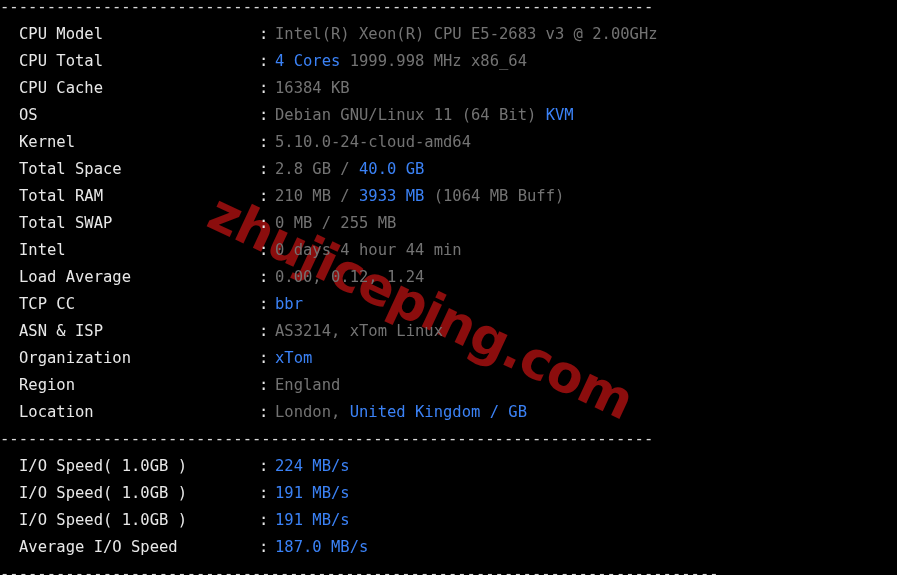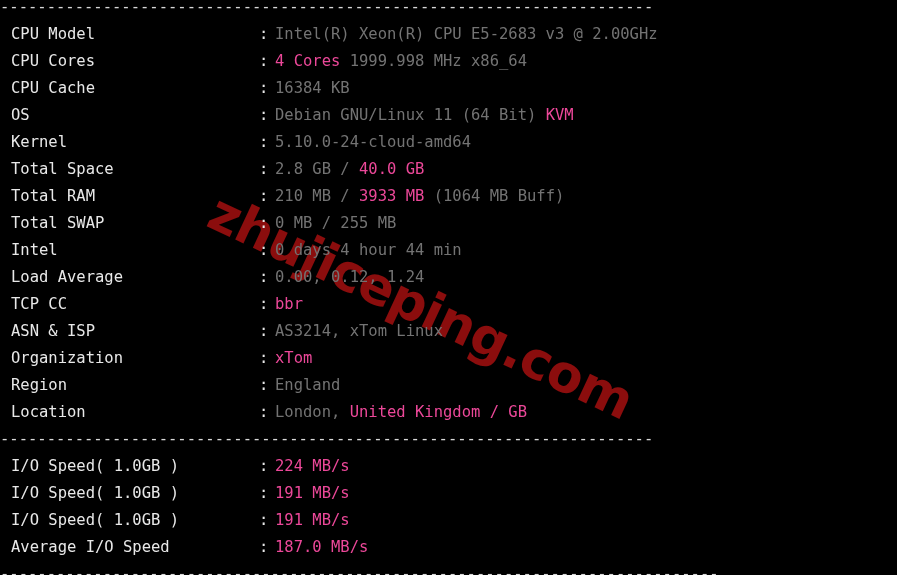--- a/index.html
+++ b/index.html
@@ -52,46 +52,46 @@
   .sep.top    { margin-top: -6px; }
 
   .row {
     height: 27px;
     white-space: pre;
     display: block;
   }
   .lbl {
     display: inline-block;
     width: 259px;
-    padding-left: 11px;
+    padding-left: 19px;
     box-sizing: border-box;
     color: #e8e8e8;
   }
   .colon {
     display: inline-block;
     width: 16px;
     color: #e8e8e8;
   }
   .seg-c { color: #737373; }
-  .seg-y { color: #ec4899; }
+  .seg-y { color: #3b82f6; }
 </style>
 </head>
 <body>
 
 <div id="screen">
 
   <div id="watermark">zhujiceping.com</div>
 
   <div id="content">
 
     <div class="sep top">----------------------------------------------------------------------</div>
 
     <div id="sysinfo">
         <div class="row"><span class="lbl">CPU Model</span><span class="colon">:</span><span><span class="seg-c">Intel(R) Xeon(R) CPU E5-2683 v3 @ 2.00GHz</span></span></div>
-        <div class="row"><span class="lbl">CPU Cores</span><span class="colon">:</span><span><span class="seg-y">4 Cores </span><span class="seg-c">1999.998 MHz x86_64</span></span></div>
+        <div class="row"><span class="lbl">CPU Total</span><span class="colon">:</span><span><span class="seg-y">4 Cores </span><span class="seg-c">1999.998 MHz x86_64</span></span></div>
         <div class="row"><span class="lbl">CPU Cache</span><span class="colon">:</span><span><span class="seg-c">16384 KB</span></span></div>
         <div class="row"><span class="lbl">OS</span><span class="colon">:</span><span><span class="seg-c">Debian GNU/Linux 11 (64 Bit) </span><span class="seg-y">KVM</span></span></div>
         <div class="row"><span class="lbl">Kernel</span><span class="colon">:</span><span><span class="seg-c">5.10.0-24-cloud-amd64</span></span></div>
         <div class="row"><span class="lbl">Total Space</span><span class="colon">:</span><span><span class="seg-c">2.8 GB / </span><span class="seg-y">40.0 GB</span></span></div>
         <div class="row"><span class="lbl">Total RAM</span><span class="colon">:</span><span><span class="seg-c">210 MB / </span><span class="seg-y">3933 MB </span><span class="seg-c">(1064 MB Buff)</span></span></div>
         <div class="row"><span class="lbl">Total SWAP</span><span class="colon">:</span><span><span class="seg-c">0 MB / 255 MB</span></span></div>
         <div class="row"><span class="lbl">Intel</span><span class="colon">:</span><span><span class="seg-c">0 days 4 hour 44 min</span></span></div>
         <div class="row"><span class="lbl">Load Average</span><span class="colon">:</span><span><span class="seg-c">0.00, 0.12, 1.24</span></span></div>
         <div class="row"><span class="lbl">TCP CC</span><span class="colon">:</span><span><span class="seg-y">bbr</span></span></div>
         <div class="row"><span class="lbl">ASN &amp; ISP</span><span class="colon">:</span><span><span class="seg-c">AS3214, xTom Linux</span></span></div>

